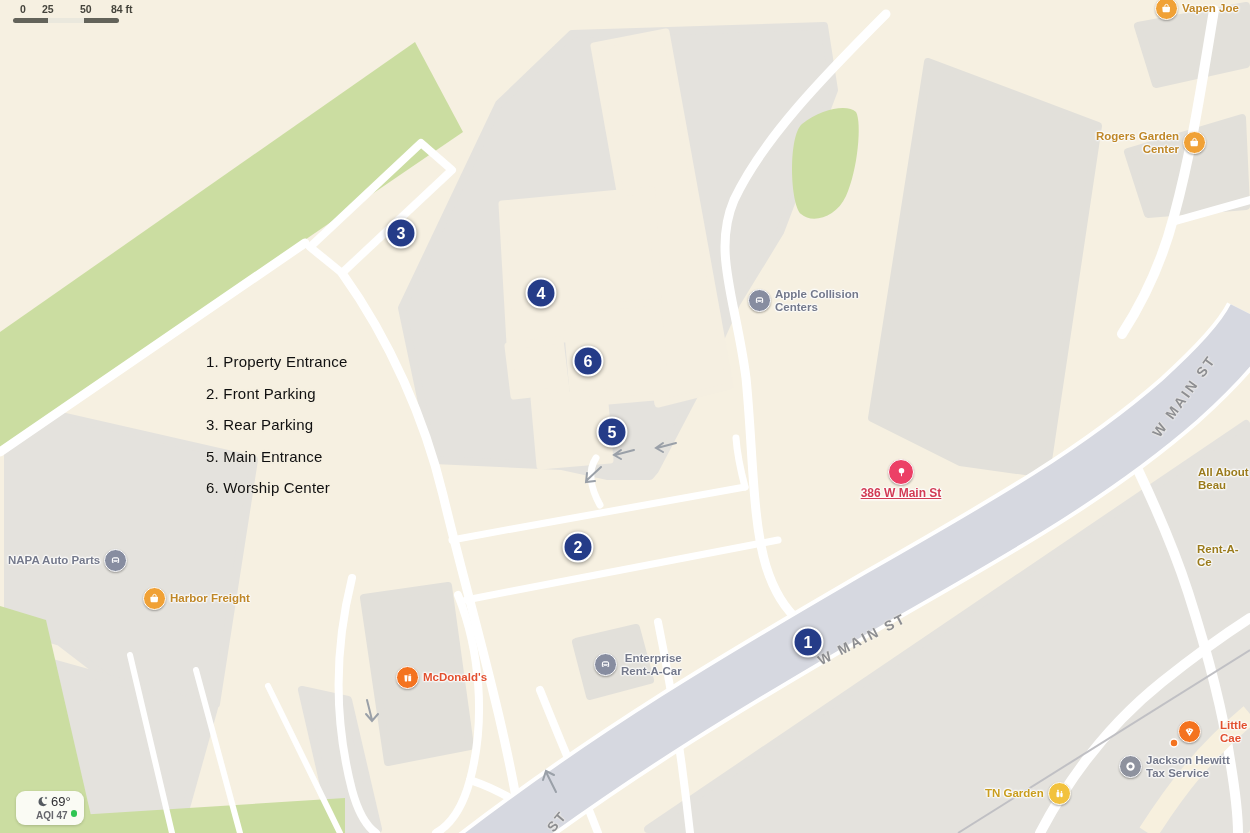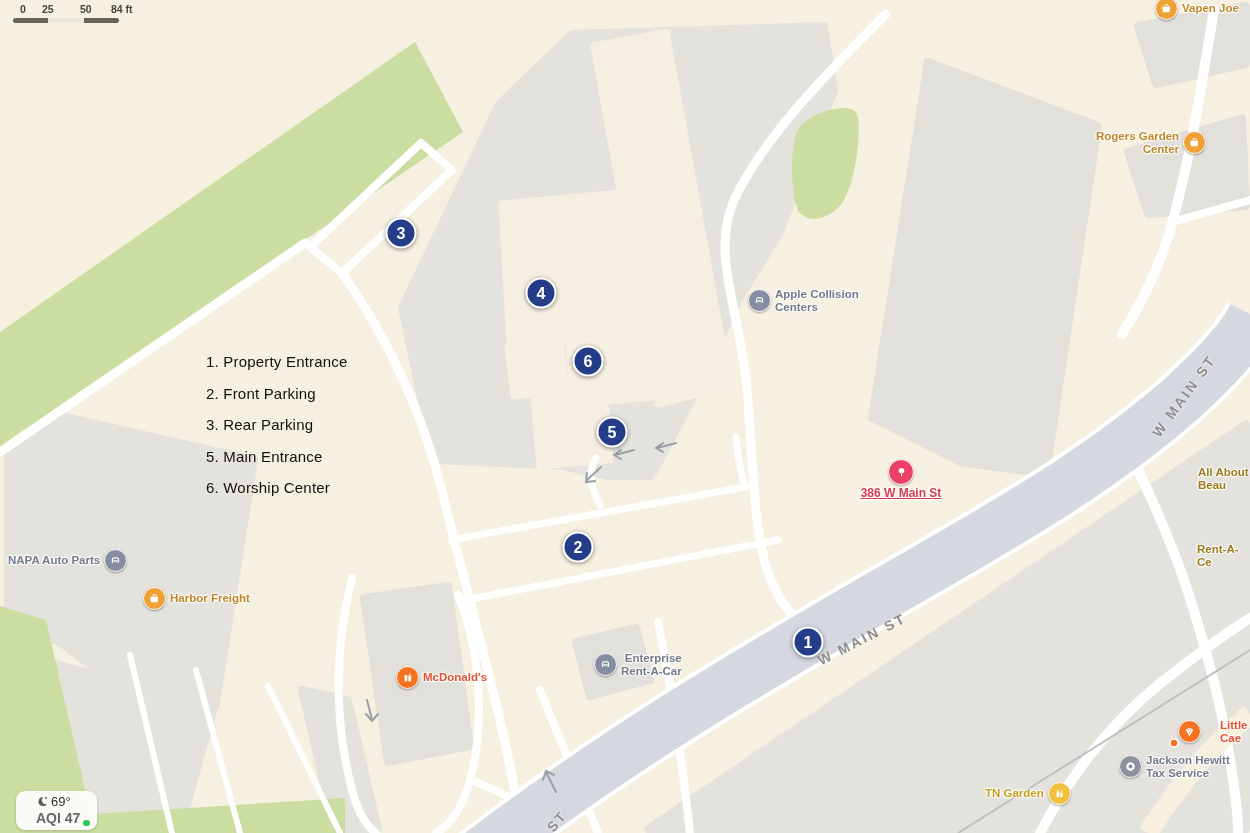--- a/index.html
+++ b/index.html
@@ -50,22 +50,22 @@
   .scalebar{position:absolute;left:10px;top:3px;width:130px;height:24px;}
   .scalebar .lab{position:absolute;top:0;font-size:10.5px;font-weight:bold;color:#45443c;}
   .sb-bar{position:absolute;left:3px;top:15px;width:106px;height:5px;border-radius:3px;
           background:#63635a;overflow:hidden;}
   .sb-mid{position:absolute;left:33.3%;top:0;width:33.3%;height:100%;background:#eae8dd;}
 
   
   .weather{position:absolute;left:8px;top:791px;padding:3px 7px 4px 20px;border-radius:9px;
            background:rgba(253,253,251,.93);box-shadow:0 1px 3px rgba(0,0,0,.18);margin-left:8px;}
   .w-row1{display:flex;align-items:center;gap:2px;color:#2f2f33;font-size:13px;}
-  .w-row2{display:flex;align-items:flex-end;gap:3px;margin-top:1px;
-          color:#66666c;font-size:14px;font-weight:bold;}
+  .w-row2{display:flex;align-items:flex-start;gap:3px;margin-top:1px;
+          color:#66666c;font-size:10px;font-weight:bold;}
   .w-dot{width:6.5px;height:6.5px;border-radius:50%;background:#2fc553;}
 </style>
 </head>
 <body>
 
 <div id="map">
 
   <svg id="geo" width="1250" height="833" viewBox="0 0 1250 833">
 
     <g fill="#e4e2dd" stroke="#e4e2dd" stroke-width="8" stroke-linejoin="round">

